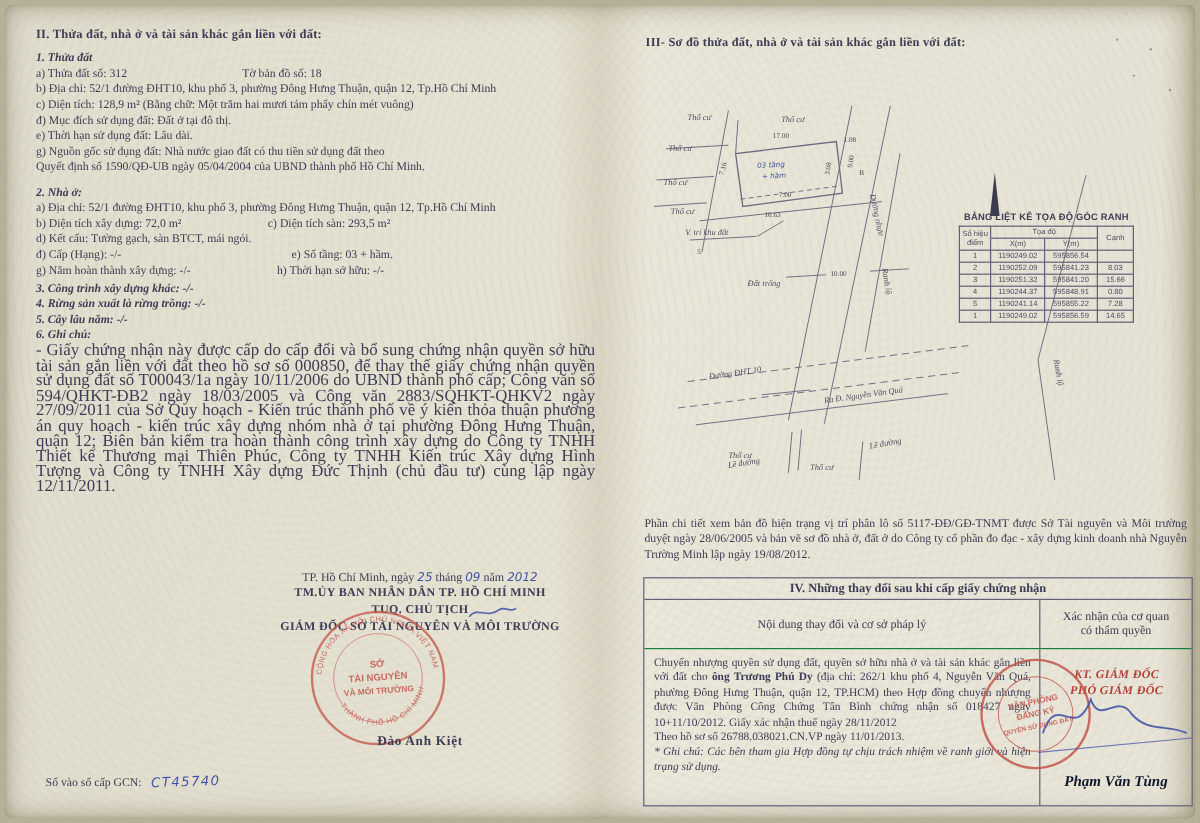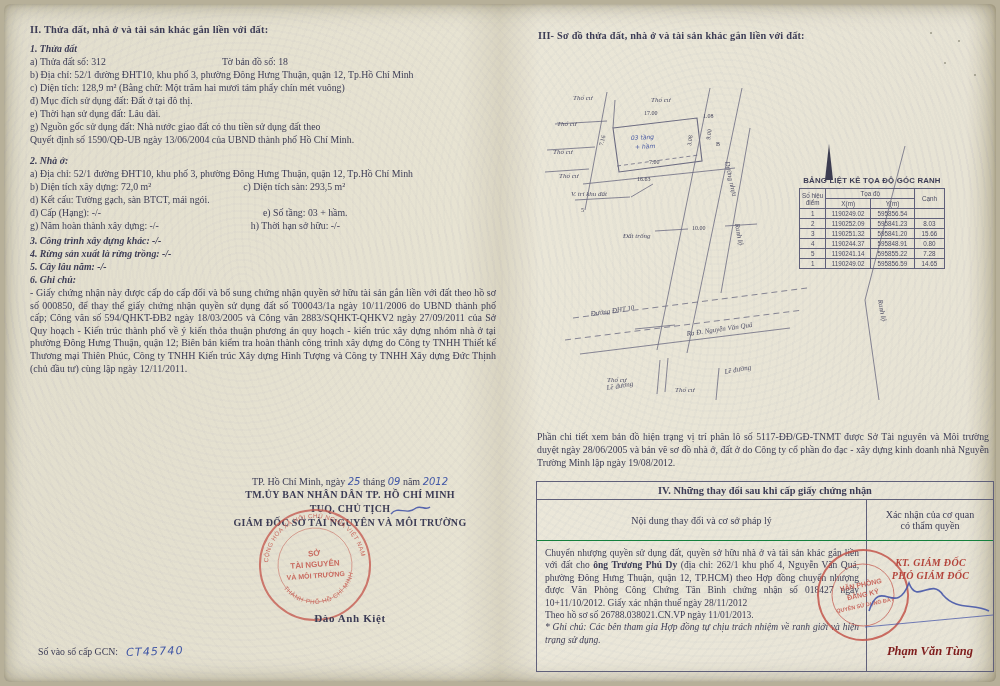--- a/index.html
+++ b/index.html
@@ -9,22 +9,22 @@
         background:linear-gradient(90deg,#e2decd 0%,#e7e3d2 46%,#d9d4c1 50%,#eae6d7 54%,#e7e3d4 97%,#d3cdb8 100%);
         box-shadow:inset 0 0 22px rgba(110,100,70,.55), inset 0 0 4px rgba(110,100,70,.4);}
   #paper::after{content:"";position:absolute;inset:0;border-radius:6px;pointer-events:none;
         background:repeating-radial-gradient(circle at 24% 42%,rgba(150,150,185,.045) 0 2px,transparent 2px 7px),
                    repeating-radial-gradient(circle at 72% 30%,rgba(150,150,185,.04) 0 2px,transparent 2px 7px);}
   .ln{font-size:9.8px;line-height:13px;white-space:nowrap;}
   .bi{font-weight:bold;font-style:italic;}
   .b{font-weight:bold;}
   #left-body{position:absolute;left:30px;top:24px;width:466px;}
   .h2{font-size:10.4px;font-weight:bold;margin-bottom:7px;letter-spacing:.2px;}
-  .row{display:flex;gap:20px;}
-  .note{font-size:10px;line-height:12.6px;text-align:justify;white-space:normal;margin-top:1px;}
+  .row{display:flex;}
+  .note{font-size:14px;line-height:12.6px;text-align:justify;white-space:normal;margin-top:1px;}
   #sign-block{position:absolute;left:185px;top:476px;width:330px;text-align:center;}
   #sign-block .d{font-size:10px;margin-bottom:1px;}
   #sign-block .t{font-size:10px;font-weight:bold;letter-spacing:.3px;line-height:14px;}
   .hand{font-family:"DejaVu Sans",sans-serif;font-style:italic;color:#3f55a5;}
   #seal-left{position:absolute;left:256px;top:506px;opacity:.85;transform:rotate(-4deg);}
   #sign-name-left{position:absolute;left:185px;top:612px;width:330px;text-align:center;
         font-weight:bold;font-size:11px;letter-spacing:.6px;}
   #footer-gcn{position:absolute;left:38px;top:645px;font-size:9.8px;}
   #footer-gcn .hand{font-size:11px;letter-spacing:1.2px;display:inline-block;transform:rotate(-2deg);margin-left:6px;}
   #right-heading{position:absolute;left:538px;top:30px;width:452px;font-size:10.3px;font-weight:bold;letter-spacing:.2px;}
@@ -43,21 +43,21 @@
   #sec4 .s4t{font-size:10.4px;font-weight:bold;text-align:center;padding:3px 0;border-bottom:1px solid #60607a;}
   #sec4 .cols{display:grid;grid-template-columns:330px 1fr;}
   #sec4 .hc{border-bottom:1px solid #15803d;display:flex;align-items:center;justify-content:center;
         text-align:center;font-size:10px;min-height:36px;padding:2px 14px;}
   #sec4 .c1{border-right:1px solid #60607a;}
   #sec4 .bodyc{padding:6px 7px 6px 8px;font-size:9.5px;line-height:12.4px;text-align:justify;min-height:118px;}
   #sec4 .rightc{position:relative;overflow:visible;}
   .redtxt{color:#b3433a;font-weight:bold;font-style:italic;}
   #kt{margin-top:9px;text-align:center;font-size:10px;line-height:13px;letter-spacing:.3px;}
   #sig-name-right{position:absolute;left:0;bottom:14px;width:100%;text-align:center;
-        font-style:italic;font-weight:bold;font-size:12.5px;color:#7f1d1d;}
+        font-style:italic;font-weight:bold;font-size:12.5px;color:#0f172a;}
   #seal-right{position:absolute;left:-52px;top:6px;opacity:.85;transform:rotate(-12deg);}
   #sig-squiggle{position:absolute;left:-6px;top:26px;}
   #tuq-squiggle{position:absolute;left:388px;top:503px;}
   .speck{position:absolute;width:2px;height:2px;border-radius:50%;background:#5f5f4c;opacity:.55;}
   .sealtxt{fill:#c4564c;font-family:"Liberation Sans",sans-serif;}
 </style>
 </head>
 <body>
 
 <div id="shot">
@@ -74,21 +74,21 @@
     <div class="ln bi">1. Thửa đất</div>
     <div class="ln row">
       <span>a) Thửa đất số:  312</span>
       <span style="margin-left:96px;">Tờ bản đồ số:  18</span>
     </div>
     <div class="ln">b) Địa chỉ: 52/1 đường ĐHT10, khu phố 3, phường Đông Hưng Thuận, quận 12, Tp.Hồ Chí Minh</div>
     <div class="ln">c) Diện tích: 128,9 m² (Bằng chữ: Một trăm hai mươi tám phẩy chín mét vuông)</div>
     <div class="ln">đ) Mục đích sử dụng đất: Đất ở tại đô thị.</div>
     <div class="ln">e) Thời hạn sử dụng đất: Lâu dài.</div>
     <div class="ln">g) Nguồn gốc sử dụng đất: Nhà nước giao đất có thu tiền sử dụng đất theo</div>
-    <div class="ln">Quyết định số 1590/QĐ-UB ngày 13/06/2004 của UBND thành phố Hồ Chí Minh.</div>
+    <div class="ln">Quyết định số 1590/QĐ-UB ngày 05/04/2004 của UBND thành phố Hồ Chí Minh.</div>
 
     <div class="ln bi" style="margin-top:8px;">2. Nhà ở:</div>
     <div class="ln">a) Địa chỉ: 52/1 đường ĐHT10, khu phố 3, phường Đông Hưng Thuận, quận 12, Tp.Hồ Chí Minh</div>
     <div class="ln row">
       <span>b) Diện tích xây dựng:  72,0 m²</span>
       <span style="margin-left:72px;">c) Diện tích sàn:  293,5 m²</span>
     </div>
     <div class="ln">d) Kết cấu: Tường gạch, sàn BTCT, mái ngói.</div>
     <div class="ln row">
       <span>đ) Cấp (Hạng): -/-</span>

